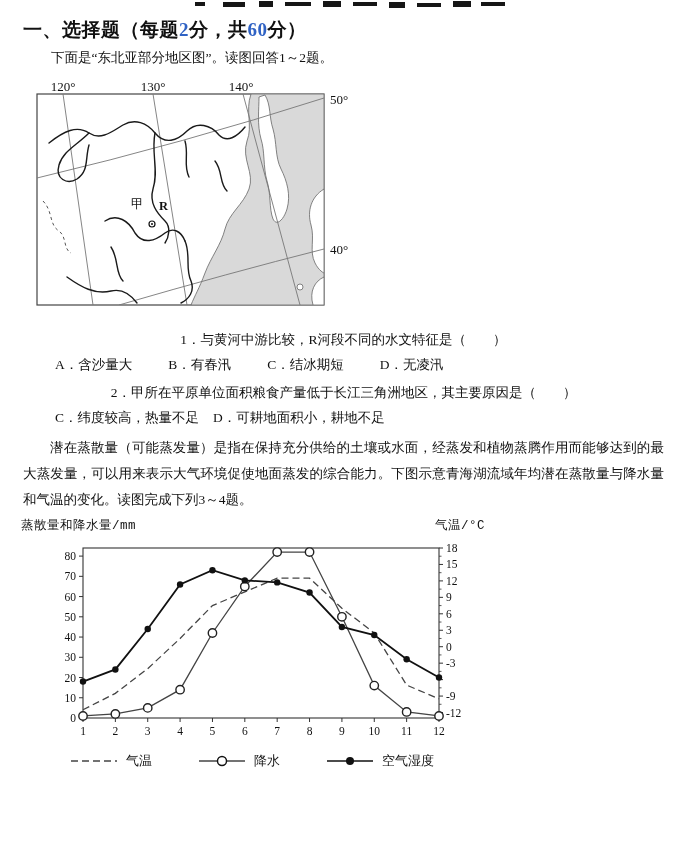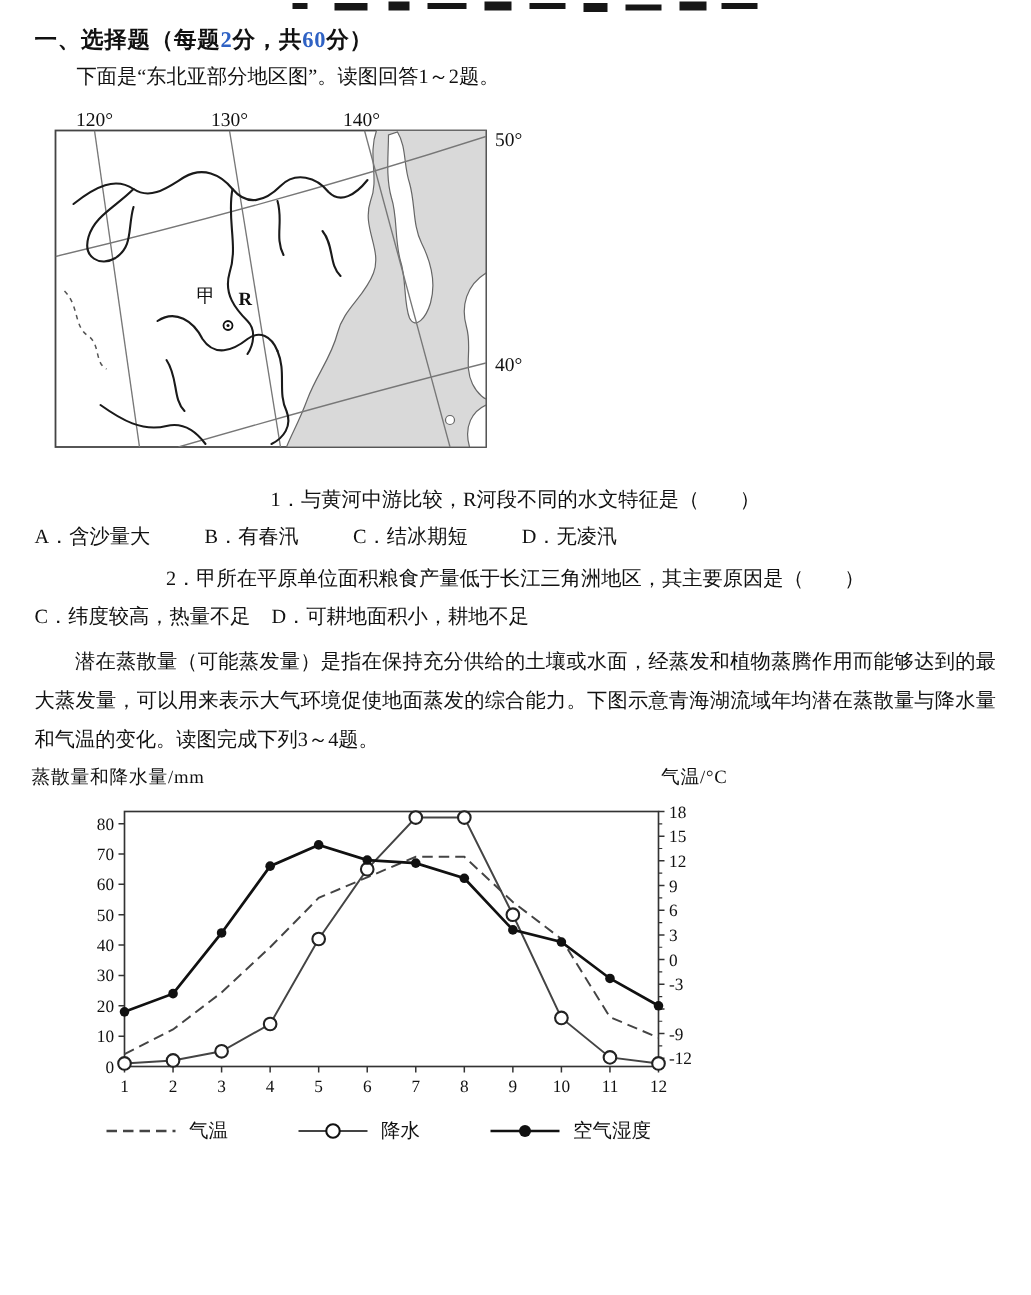--- a/index.html
+++ b/index.html
@@ -9,40 +9,40 @@
     background:#ffffff; color:#111;
     font-family:"Liberation Serif","DejaVu Serif",serif;
     font-size:13.5px;
   }
   .page { padding:0 23px; }
 
   
   .cutoff { position:relative; height:9px; }
   .cutoff i { position:absolute; top:2px; background:#161616; display:block; }
 
-  .section-heading { font-size:15px; font-weight:bold; margin:8px 0 0 0; letter-spacing:.5px; }
+  .section-heading { font-size:19px; font-weight:bold; margin:8px 0 0 0; letter-spacing:.5px; }
   .blue { color:#2f62c4; }
   .intro { margin:6px 0 0 28px; }
 
   .map-block { margin:14px 0 0 -4px;text-align:center; }
   .map-block svg { display:block; }
   .map-label { font-size:13px; fill:#111; }
   .map-small { font-size:12.5px; fill:#111; }
 
   .q-stem { margin-top:10px;text-align:center; }
-  .opt-row { display:flex; margin-top:7px; }
+  .opt-row { display:flex; margin-top:7px;margin-left:32px; }
   .opt-row.four span { margin-right:36px; }
   .opt-row.four span:last-child { margin-right:0;text-align:center; }
   .opt-row.two span:first-child { display:inline-block; width:158px; }
   .opt-row.q3 span { margin-right:30px; }
 
   .passage { margin-top:8px; text-indent:2em; text-align:justify; line-height:26px; }
 
   .chart-block { width:470px; margin:4px 0 0 -6px; }
-  .chart-toplabels { display:flex; justify-content:space-between; font-size:12.5px; padding:0 2px 2px 4px; }
+  .chart-toplabels { display:flex; justify-content:space-between; font-size:12.5px; padding:0 2px 2px 4px;font-family:Liberation Mono, monospace; }
   .chart-toplabels span { letter-spacing:.5px; }
   #chart-svg { display:block; }
   #chart-svg text { font-family:"Liberation Serif","DejaVu Serif",serif; fill:#111; }
   .legend-row { display:flex; justify-content:center; align-items:flex-start; gap:18px; margin-top:4px; font-size:13px; }
   .legend-item { display:flex; align-items:center; gap:8px; margin:0 14px; }
   .legend-item svg { display:block; }
 </style>
 </head>
 <body>
 

